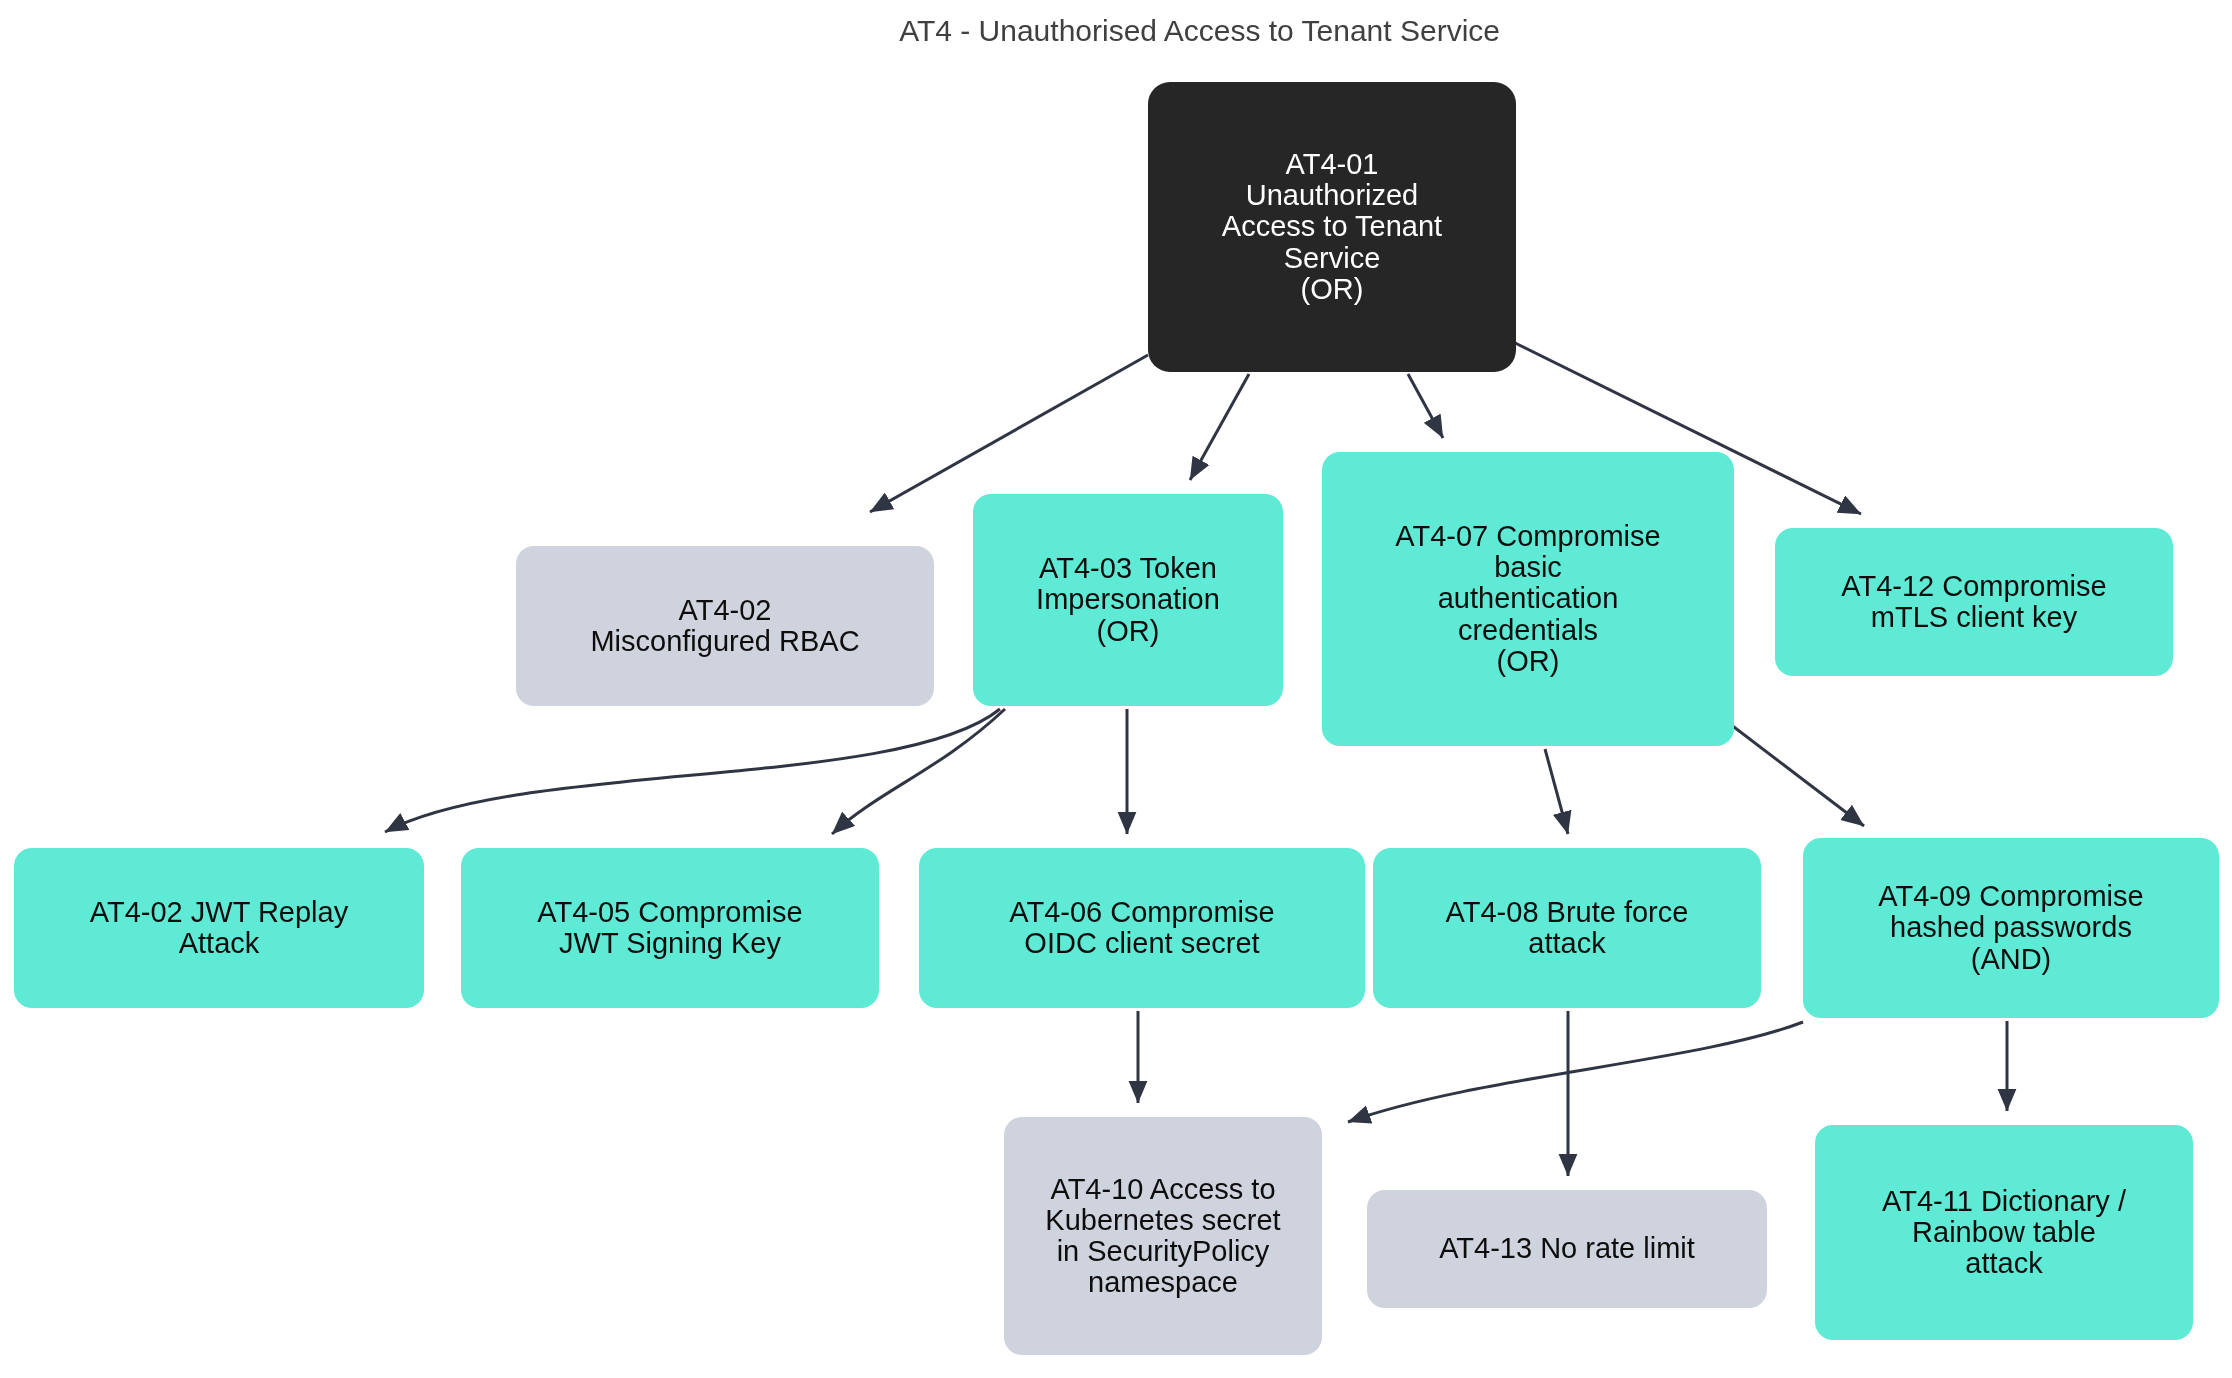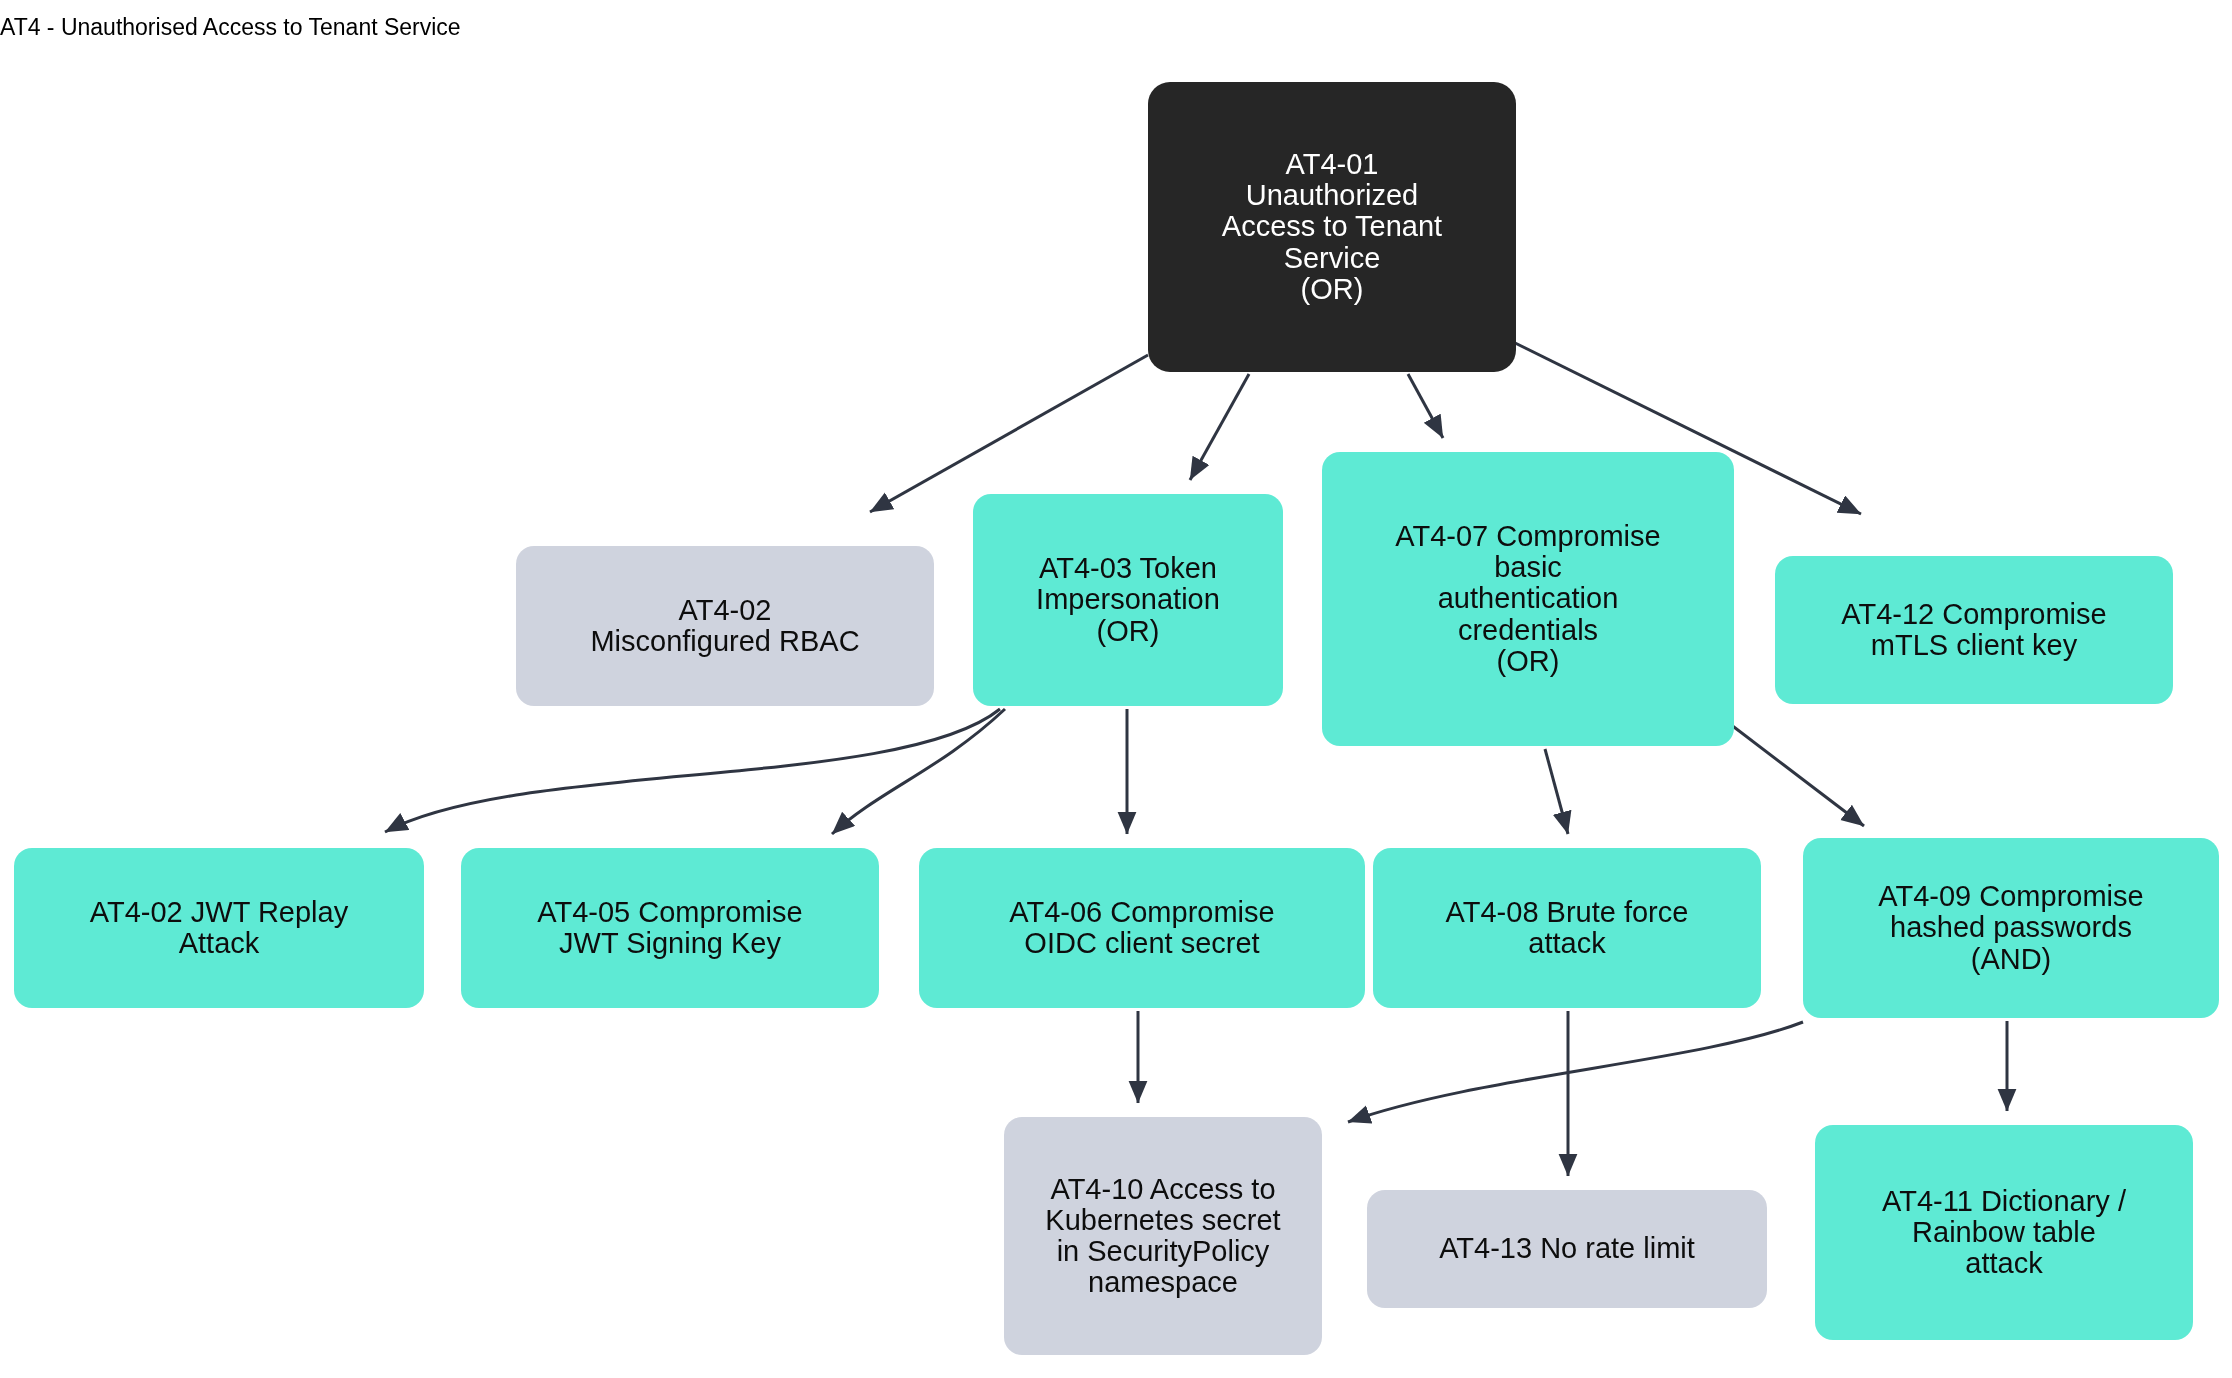--- a/index.html
+++ b/index.html
@@ -13,23 +13,23 @@
     height: 1378px;
     background: #ffffff;
     font-family: "Liberation Sans", sans-serif;
     overflow: hidden;
   }
   #diagram-title {
     position: absolute;
     left: 0;
     top: 14px;
     width: 1500px;
-    text-align: left;
-    font-size: 23px;
-    color: #000000;
+    text-align: right;
+    font-size: 30px;
+    color: #404040;
     font-family: "Liberation Sans", sans-serif;
     white-space: nowrap;
   }
   #edge-layer {
     position: absolute;
     left: 0;
     top: 0;
     width: 2232px;
     height: 1378px;
     pointer-events: none;
@@ -114,21 +114,21 @@
 Impersonation
 (OR)</span>
       </div>
       <div class="node pink" style="left: 1322px; top: 452px; width: 412px; height: 294px;">
         <span class="label">AT4-07 Compromise
 basic
 authentication
 credentials
 (OR)</span>
       </div>
-      <div class="node pink" style="left: 1775px; top: 528px; width: 398px; height: 148px; margin-top: 28px;">
+      <div class="node pink" style="left: 1775px; top: 528px; width: 398px; height: 148px;">
         <span class="label">AT4-12 Compromise
 mTLS client key</span>
       </div>
       <div class="node pink" style="left: 14px; top: 848px; width: 410px; height: 160px;">
         <span class="label">AT4-02 JWT Replay
 Attack</span>
       </div>
       <div class="node pink" style="left: 461px; top: 848px; width: 418px; height: 160px;">
         <span class="label">AT4-05 Compromise
 JWT Signing Key</span>

